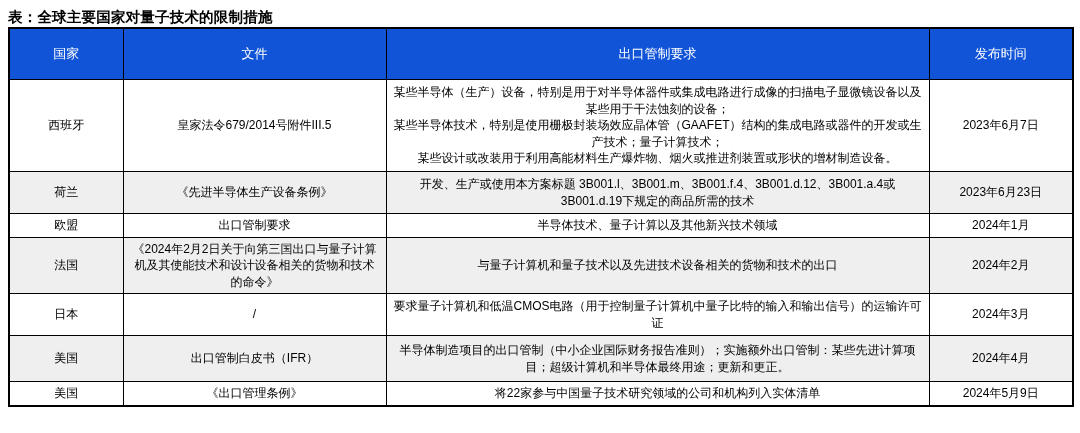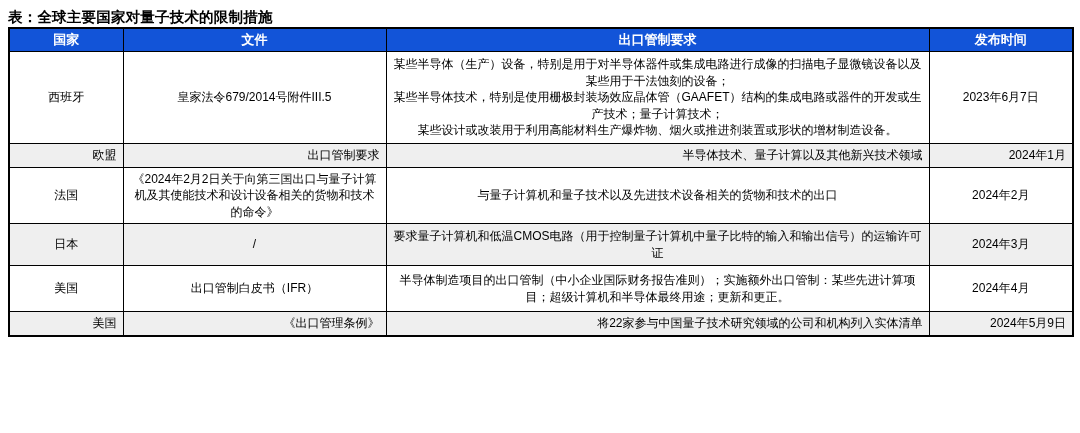--- a/index.html
+++ b/index.html
@@ -28,36 +28,36 @@
   col.c-date { width: 144px; }
   th, td {
     border: 1px solid #000000;
     text-align: center;
     vertical-align: middle;
   }
   thead th {
     background: var(--header-bg, #1254D8);
     color: var(--header-fg, #ffffff);
     font-size: 13px;
-    font-weight: bold;
+    font-weight: normal;
     height: 22px;
-    padding: 2px 4px;
+    padding: 16px 4px;
   }
   tbody td {
     font-size: 12px;
     line-height: 1.38;
     padding: 3px 6px;
     white-space: pre-line;
   }
   tbody tr:nth-child(even) { background: var(--alt-row-bg, #EFEFEF); }
   tbody tr:nth-child(odd)  { background: #ffffff; }
   tbody tr.tall td { height: 92px; }
   tbody tr.mid td { height: 42px; }
   tbody tr.mid2 td { height: 46px; }
-  tbody tr.short td { height: 20px; text-align: right; }
+  tbody tr.short td { height: 20px; }
 </style>
 </head>
 <body>
 
 <div class="page">
   <div class="title">表：全球主要国家对量子技术的限制措施</div>
 
   <table class="restrictions">
     <colgroup>
       <col class="c-country">
@@ -74,20 +74,26 @@
       </tr>
     </thead>
     <tbody>
       <tr class="tall">
         <td>西班牙</td>
         <td>皇家法令679/2014号附件III.5</td>
         <td>某些半导体（生产）设备，特别是用于对半导体器件或集成电路进行成像的扫描电子显微镜设备以及某些用于干法蚀刻的设备；
 某些半导体技术，特别是使用栅极封装场效应晶体管（GAAFET）结构的集成电路或器件的开发或生产技术；量子计算技术；
 某些设计或改装用于利用高能材料生产爆炸物、烟火或推进剂装置或形状的增材制造设备。</td>
         <td>2023年6月7日</td>
+      </tr>
+      <tr class="mid">
+        <td>荷兰</td>
+        <td>《先进半导体生产设备条例》</td>
+        <td>开发、生产或使用本方案标题 3B001.l、3B001.m、3B001.f.4、3B001.d.12、3B001.a.4或3B001.d.19下规定的商品所需的技术</td>
+        <td>2023年6月23日</td>
       </tr>
       <tr class="short">
         <td>欧盟</td>
         <td>出口管制要求</td>
         <td>半导体技术、量子计算以及其他新兴技术领域</td>
         <td>2024年1月</td>
       </tr>
       <tr class="mid">
         <td>法国</td>
         <td>《2024年2月2日关于向第三国出口与量子计算机及其使能技术和设计设备相关的货物和技术的命令》</td>

